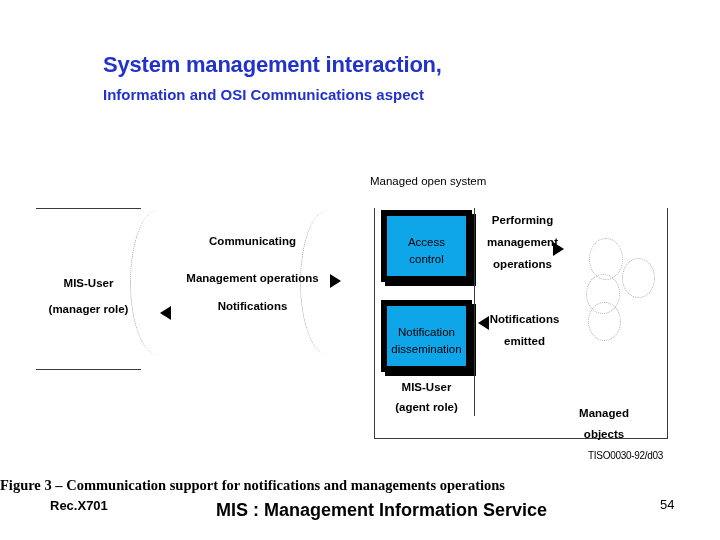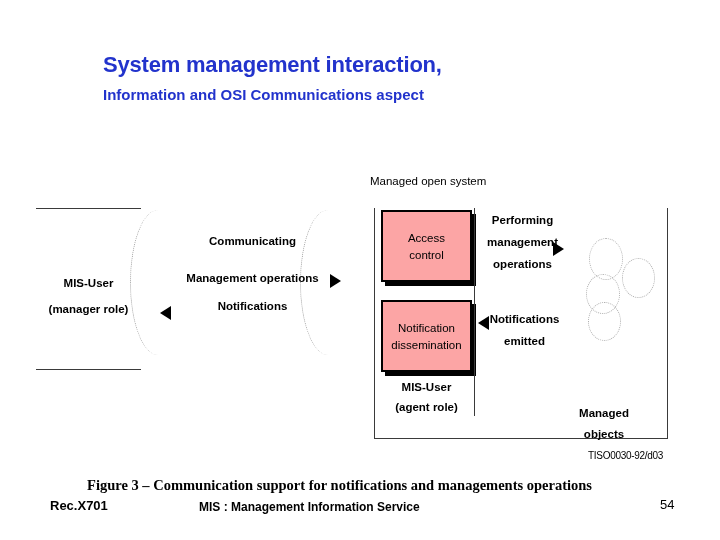--- a/index.html
+++ b/index.html
@@ -64,22 +64,22 @@
   }
   .rule-v {
     position: absolute;
     width: 1px;
     background: #3a3a3a;
   }
 
   
   .shadow-box {
     position: absolute;
-    border: 2px solid #000000;
-    background: #fca5a5;
+    border: 6px solid #000000;
+    background: #0ea5e9;
     box-shadow: 4px 4px 0 0 #000000;
     box-sizing: border-box;
   }
   .shadow-box .lbl {
     position: absolute;
     left: 0; right: 0;
     text-align: center;
     font-size: 11.5px;
     line-height: 14px;
     color: #000;
@@ -117,21 +117,21 @@
     border: 1px dotted #b0b0b0;
     border-radius: 50%;
   }
 
   
   #fig-caption {
     position: absolute;
     left: 0;
     top: 477px;
     width: 592px;
-    text-align: right;
+    text-align: left;
     font-family: "Liberation Serif", serif;
     font-weight: bold;
     font-size: 14.5px;
     color: #000000;
     white-space: nowrap;
   }
   #itu-code {
     position: absolute;
     left: 588px;
     top: 450px;
@@ -146,23 +146,23 @@
     left: 38px;
     top: 498px;
     font-size: 13px;
     font-weight: bold;
     color: #000;
     white-space: nowrap;
     margin-left: 12px;
   }
   #footer-center {
     position: absolute;
-    left: 199px;
+    left: 216px;
     top: 500px;
-    font-size: 12px;
+    font-size: 18px;
     font-weight: bold;
     color: #000;
     white-space: nowrap;
   }
   #footer-page {
     position: absolute;
     left: 660px;
     top: 497px;
     font-size: 13px;
     color: #000;

